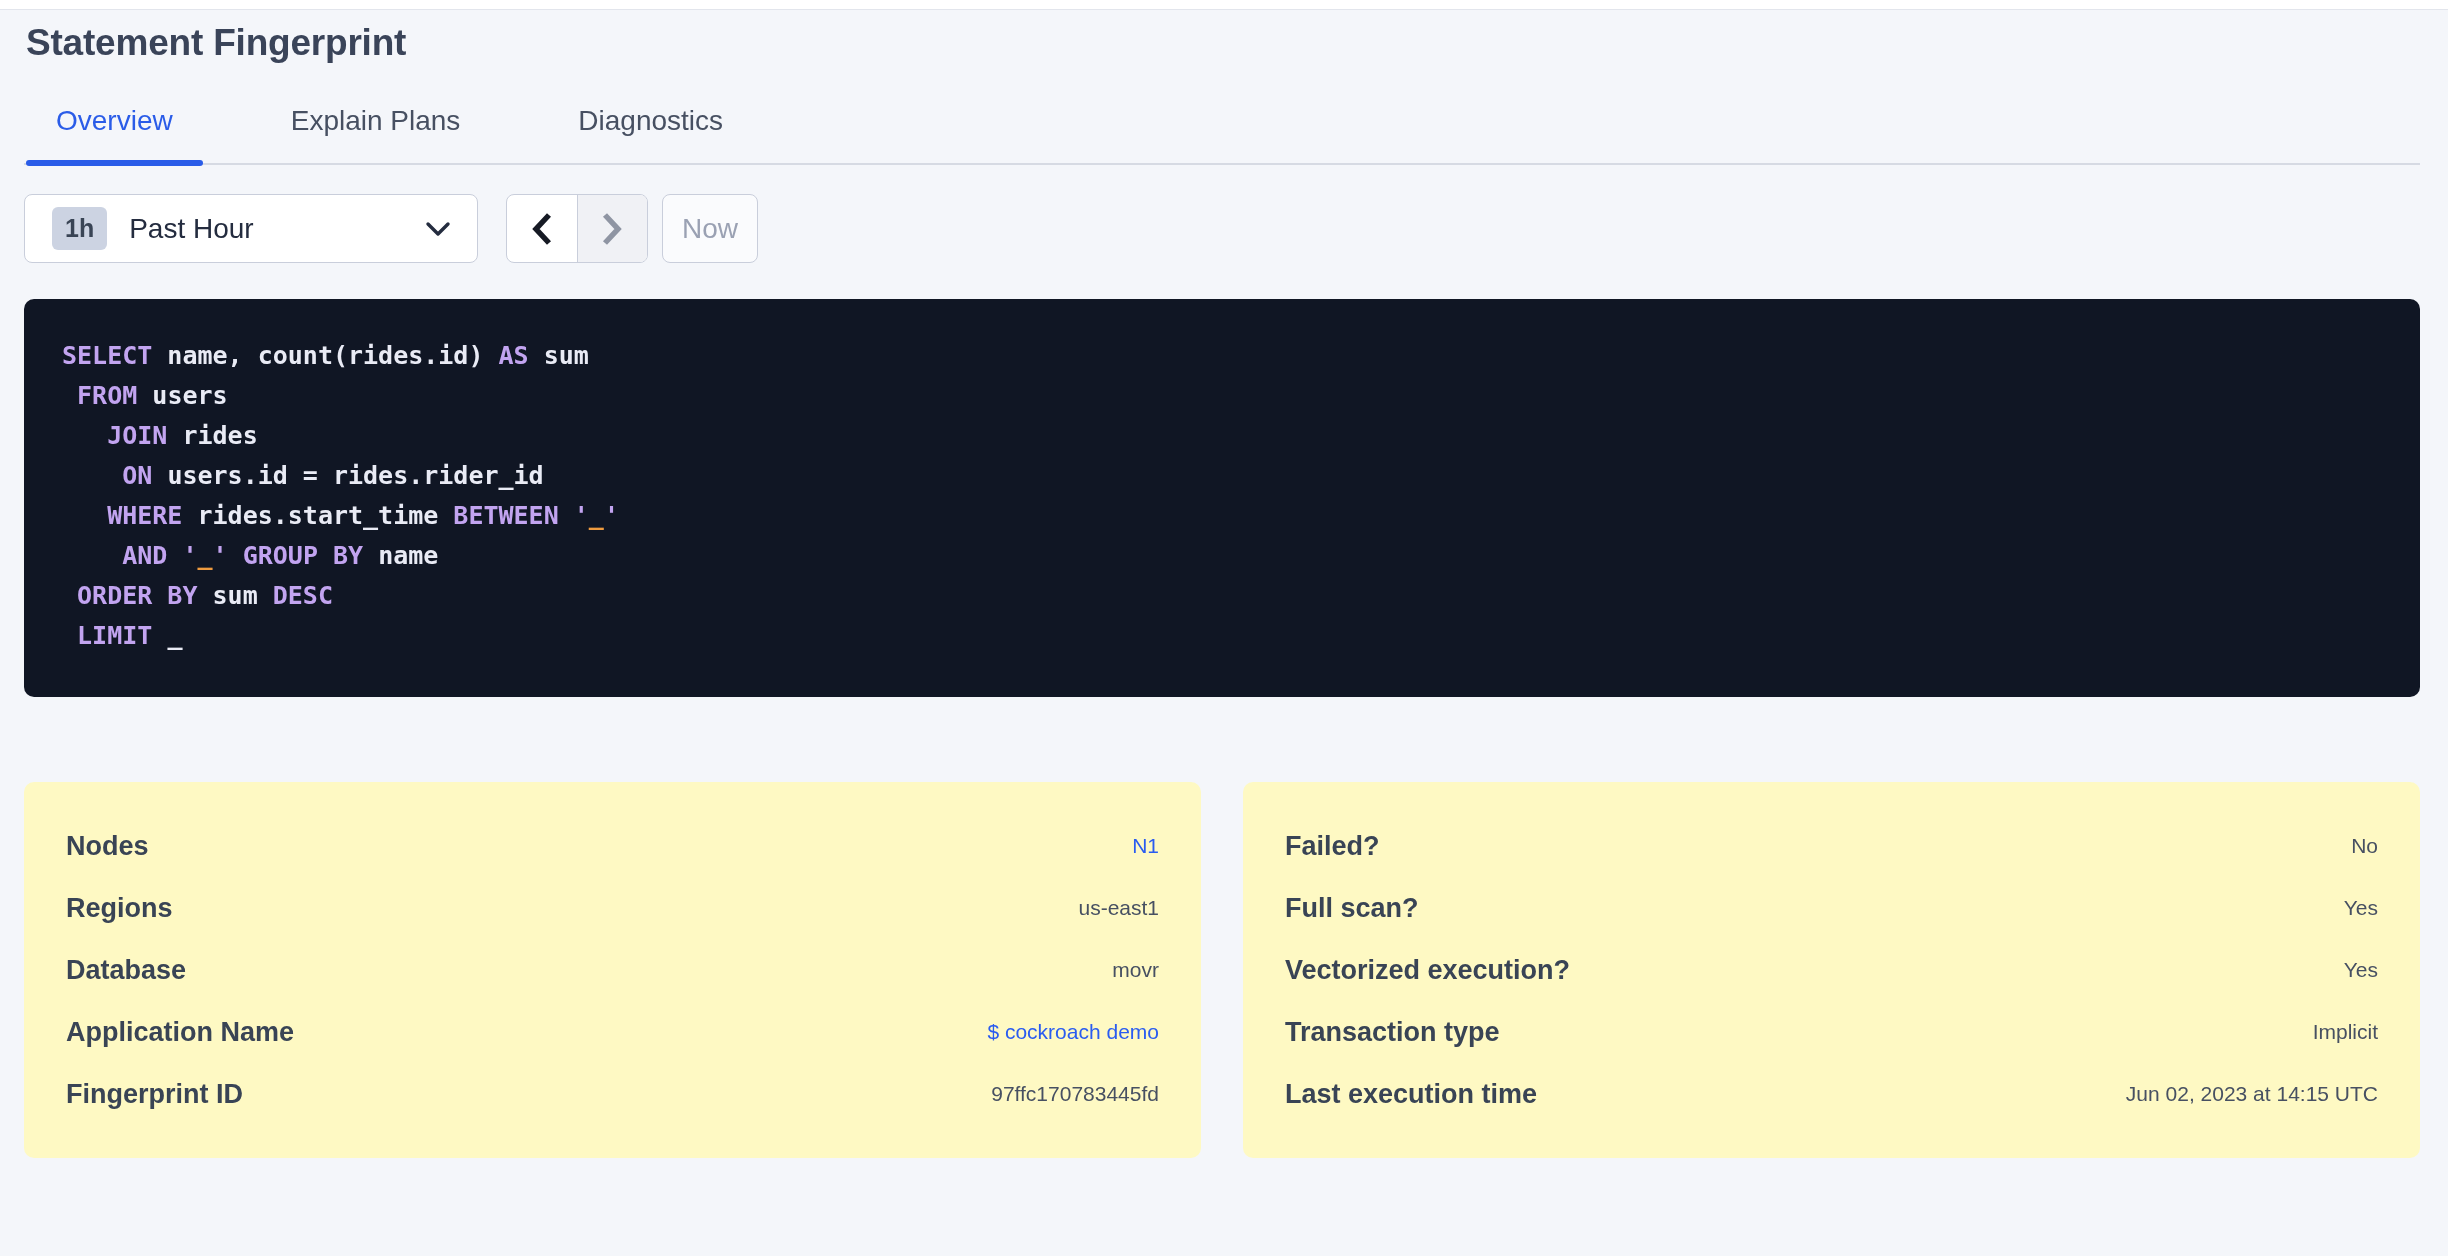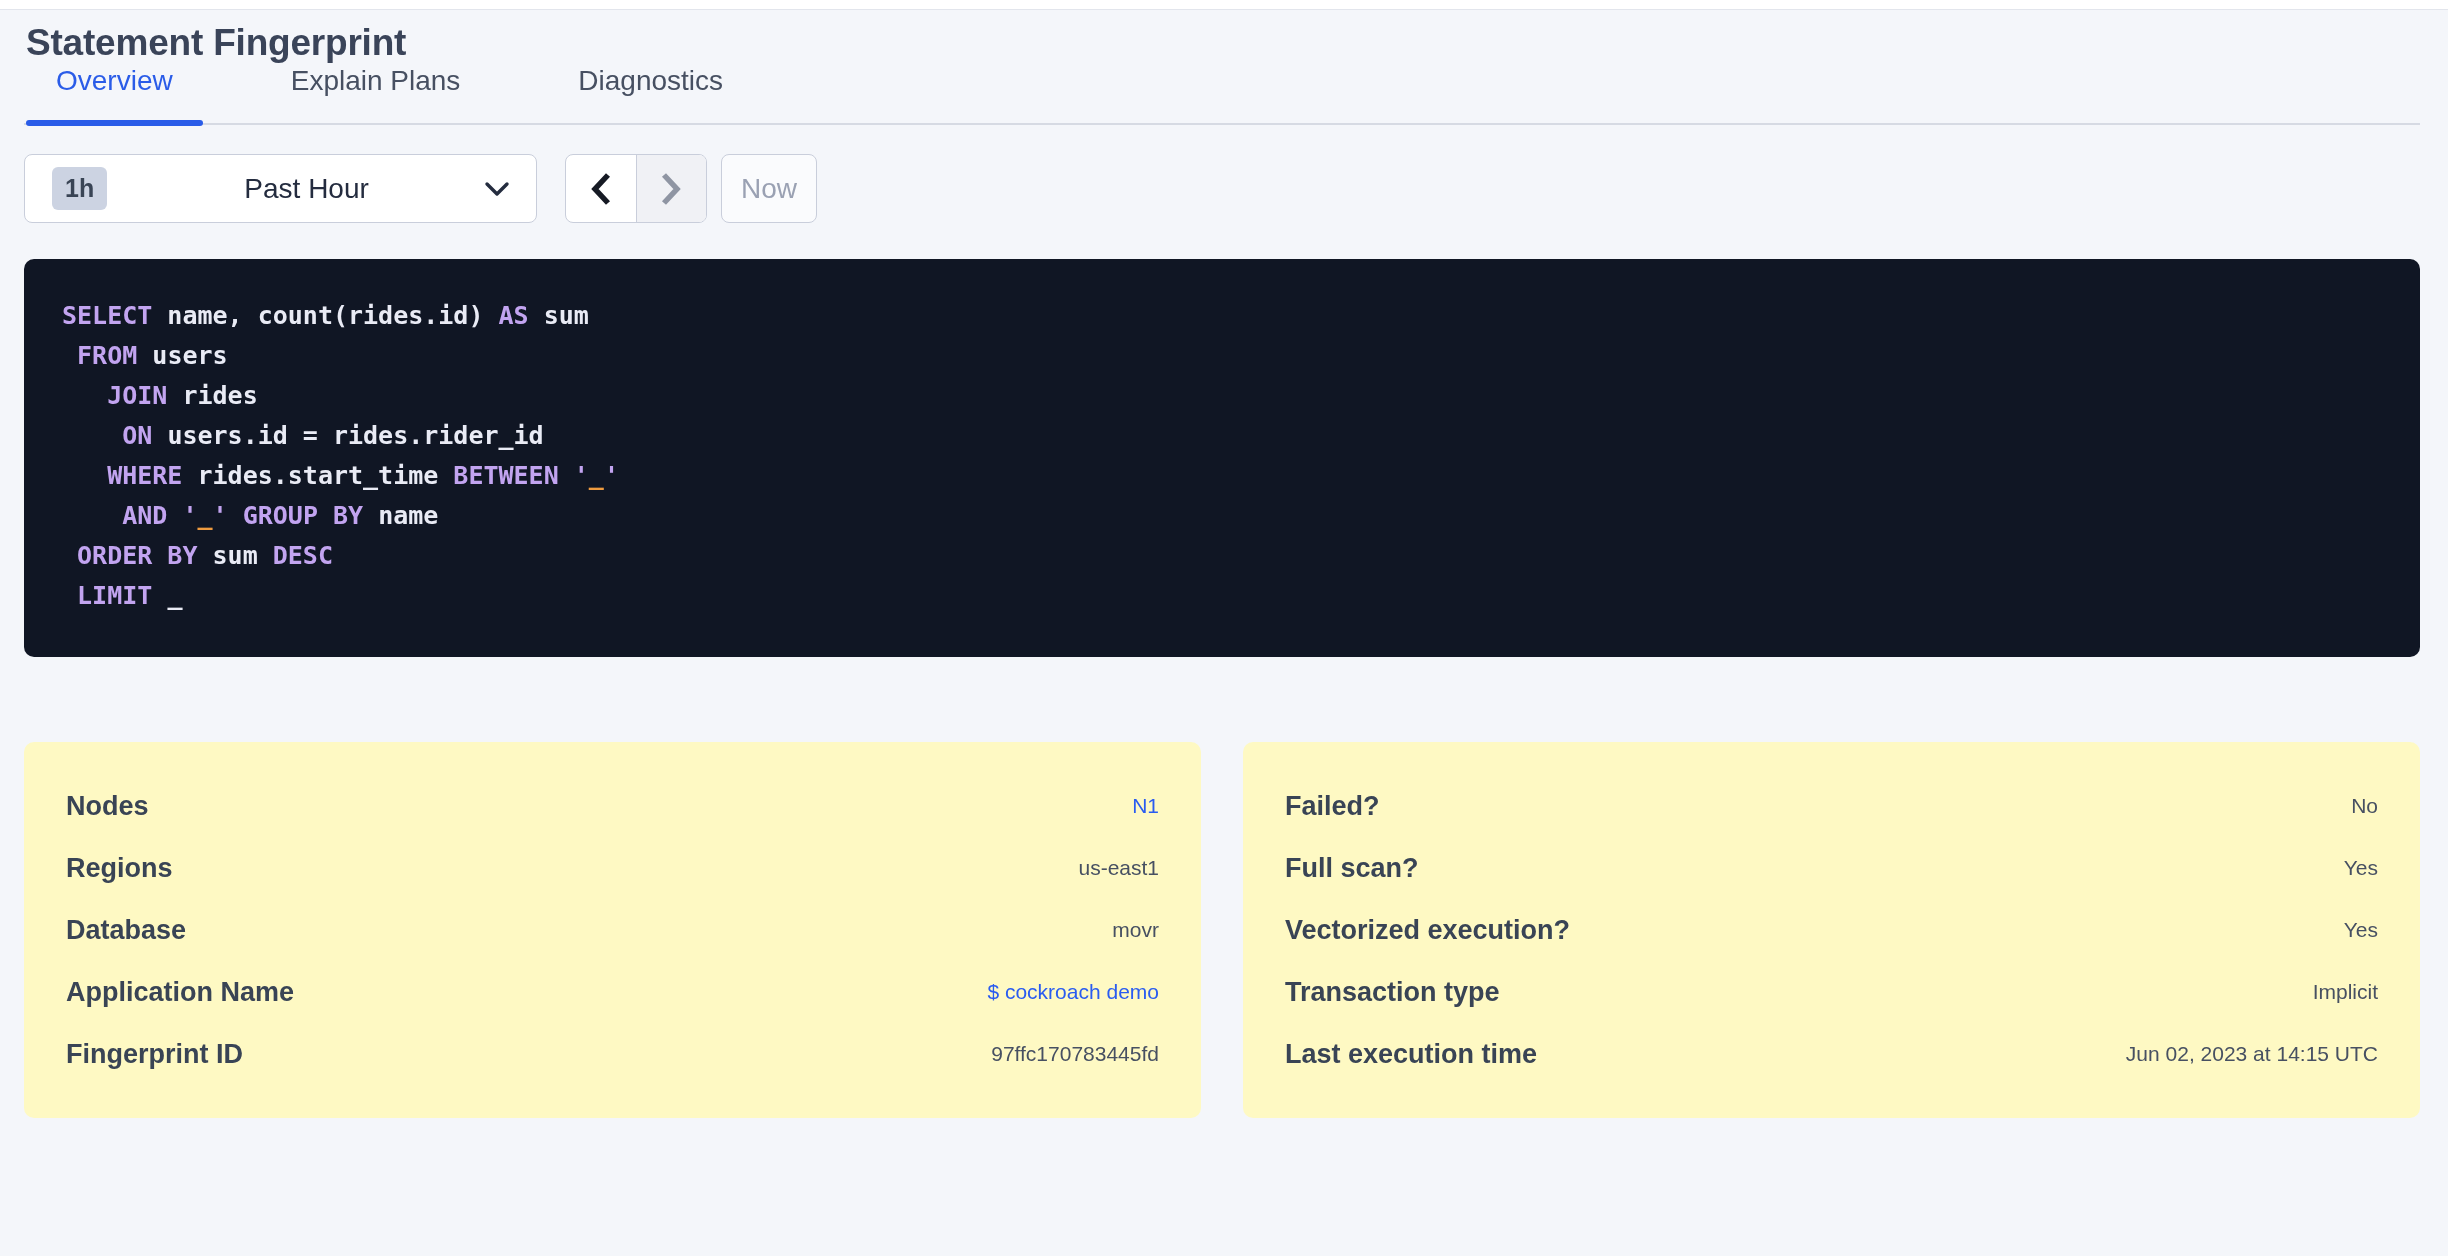--- a/index.html
+++ b/index.html
@@ -15,43 +15,44 @@
 
   
   .page-title {
     margin:13px 0 0 2px;
     font-size:37px; line-height:40px; font-weight:bold;
     color:#3a4459; letter-spacing:-0.2px;
   }
 
   
   .tabs {
+    margin-top:40px;
     display:flex; gap:58px;
     border-bottom:2px solid #d6dae3;
     padding:0 2px;
   }
   .tab {
     position:relative;
     padding:0 30px 24px 30px;
     font-size:28px; line-height:36px;
     color:#475062; cursor:pointer;
   }
   .tab.active { color:#2a5ce8; }
   .tab-underline {
     position:absolute; left:0; right:0; bottom:-3px;
     height:6px; border-radius:3px; background:#2a5ce8;
   }
 
   
   .toolbar { margin-top:29px; display:flex; align-items:center; }
   .time-dropdown {
-    width:513px; height:69px;
+    width:454px; height:69px;
     background:#fff; border:1px solid #c9cedb; border-radius:8px;
     display:flex; align-items:center;
-    padding:0 26px 0 27px; cursor:pointer;text-align:center;
+    padding:0 26px 0 27px; cursor:pointer;
   }
   .time-badge {
     background:#ccd3e2; color:#394455;
     font-size:25px; font-weight:bold;
     padding:7px 13px; border-radius:6px;
     margin-right:22px;
   }
   .time-label { flex:1; font-size:28px; color:#242c3f; }
   .arrow-group {
     margin-left:28px;

